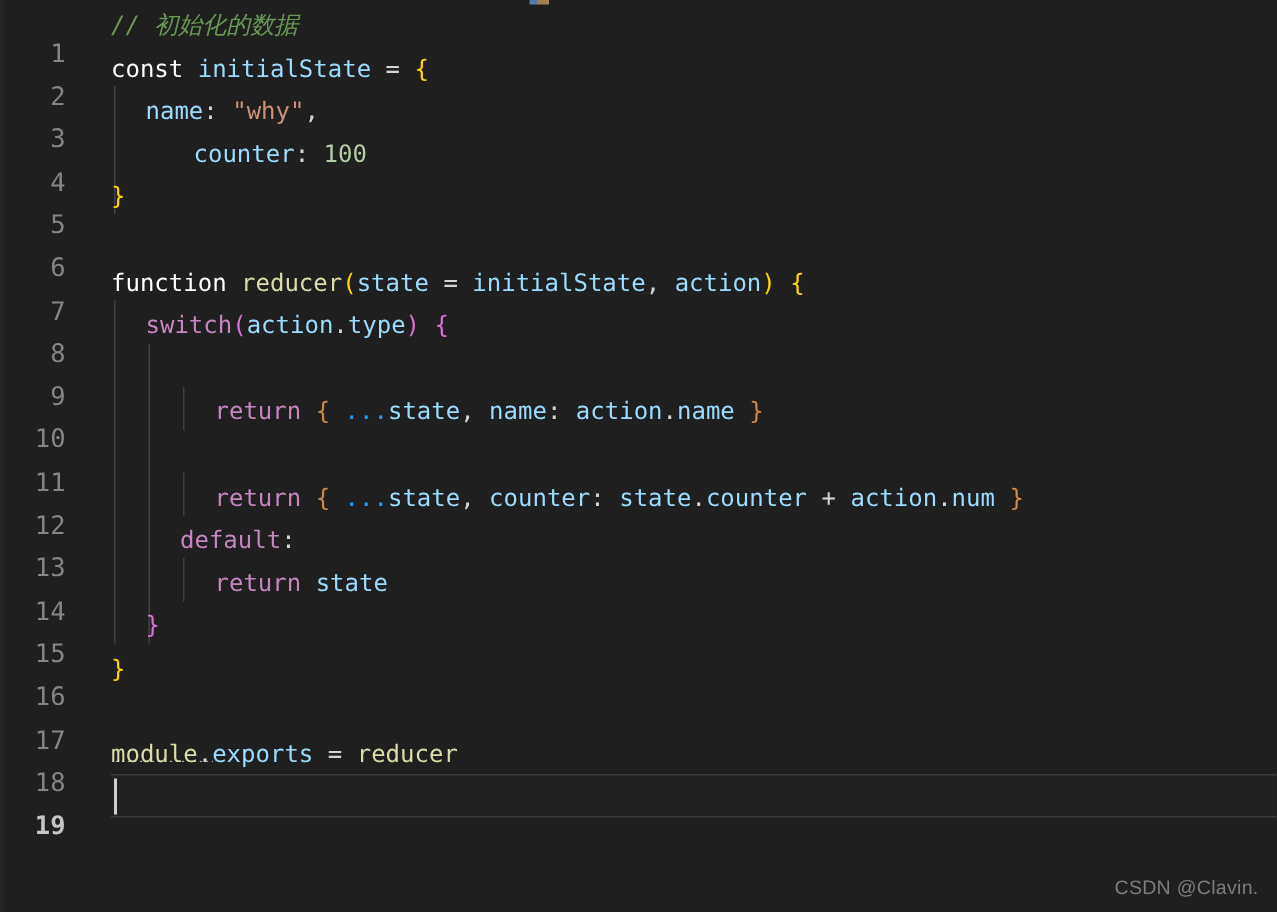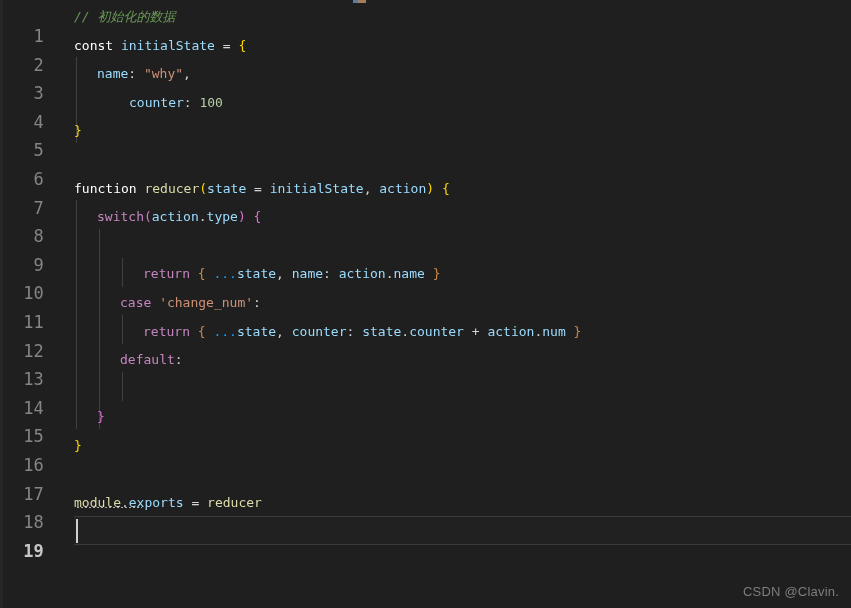--- a/index.html
+++ b/index.html
@@ -60,21 +60,21 @@
     color: #c6c6c6;
     font-weight: bold;
   }
 
   .linetext {
     position: absolute;
     left: 74px;
     top: 0;
     height: 28.6px;
     line-height: 28.6px;
-    font-size: 13px;
+    font-size: 16px;
     font-family: "DejaVu Sans Mono", monospace;
     color: #d4d4d4;
     white-space: pre;
     letter-spacing: 0px;
   }
 
   
   .current-line {
     position: absolute;
     left: 74px;
@@ -215,35 +215,35 @@
       <span class="lineno">9</span>
     </div>
 
     <div class="row" style="top:260.4px;">
       <span class="lineno">10</span>
       <span class="linetext" style="left:143px;"><span class="t-control">return</span> <span class="t-brorange">{</span> <span class="t-br3">...</span><span class="t-var">state</span><span class="t-plain">,</span> <span class="t-var">name</span><span class="t-plain">:</span> <span class="t-var">action</span><span class="t-plain">.</span><span class="t-var">name</span> <span class="t-brorange">}</span></span>
     </div>
 
     <div class="row" style="top:289px;">
       <span class="lineno">11</span>
-      <span class="linetext" style="left:120px;"><span class="t-control">case</span> <span class="t-string">'change_num'</span><span class="t-plain">:</span></span>
     </div>
 
     <div class="row" style="top:317.6px;">
       <span class="lineno">12</span>
       <span class="linetext" style="left:143px;"><span class="t-control">return</span> <span class="t-brorange">{</span> <span class="t-br3">...</span><span class="t-var">state</span><span class="t-plain">,</span> <span class="t-var">counter</span><span class="t-plain">:</span> <span class="t-var">state</span><span class="t-plain">.</span><span class="t-var">counter</span> <span class="t-op">+</span> <span class="t-var">action</span><span class="t-plain">.</span><span class="t-var">num</span> <span class="t-brorange">}</span></span>
     </div>
 
     <div class="row" style="top:346.2px;">
       <span class="lineno">13</span>
       <span class="linetext" style="left:120px;"><span class="t-control">default</span><span class="t-plain">:</span></span>
     </div>
 
     <div class="row" style="top:374.8px;">
       <span class="lineno">14</span>
+      <span class="linetext" style="left:143px;"><span class="t-control">return</span> <span class="t-var">state</span></span>
     </div>
 
     <div class="row" style="top:403.4px;">
       <span class="lineno">15</span>
       <span class="linetext" style="left:97px;"><span class="t-br2">}</span></span>
     </div>
 
     <div class="row" style="top:432px;">
       <span class="lineno">16</span>
       <span class="linetext"><span class="t-br1">}</span></span>

